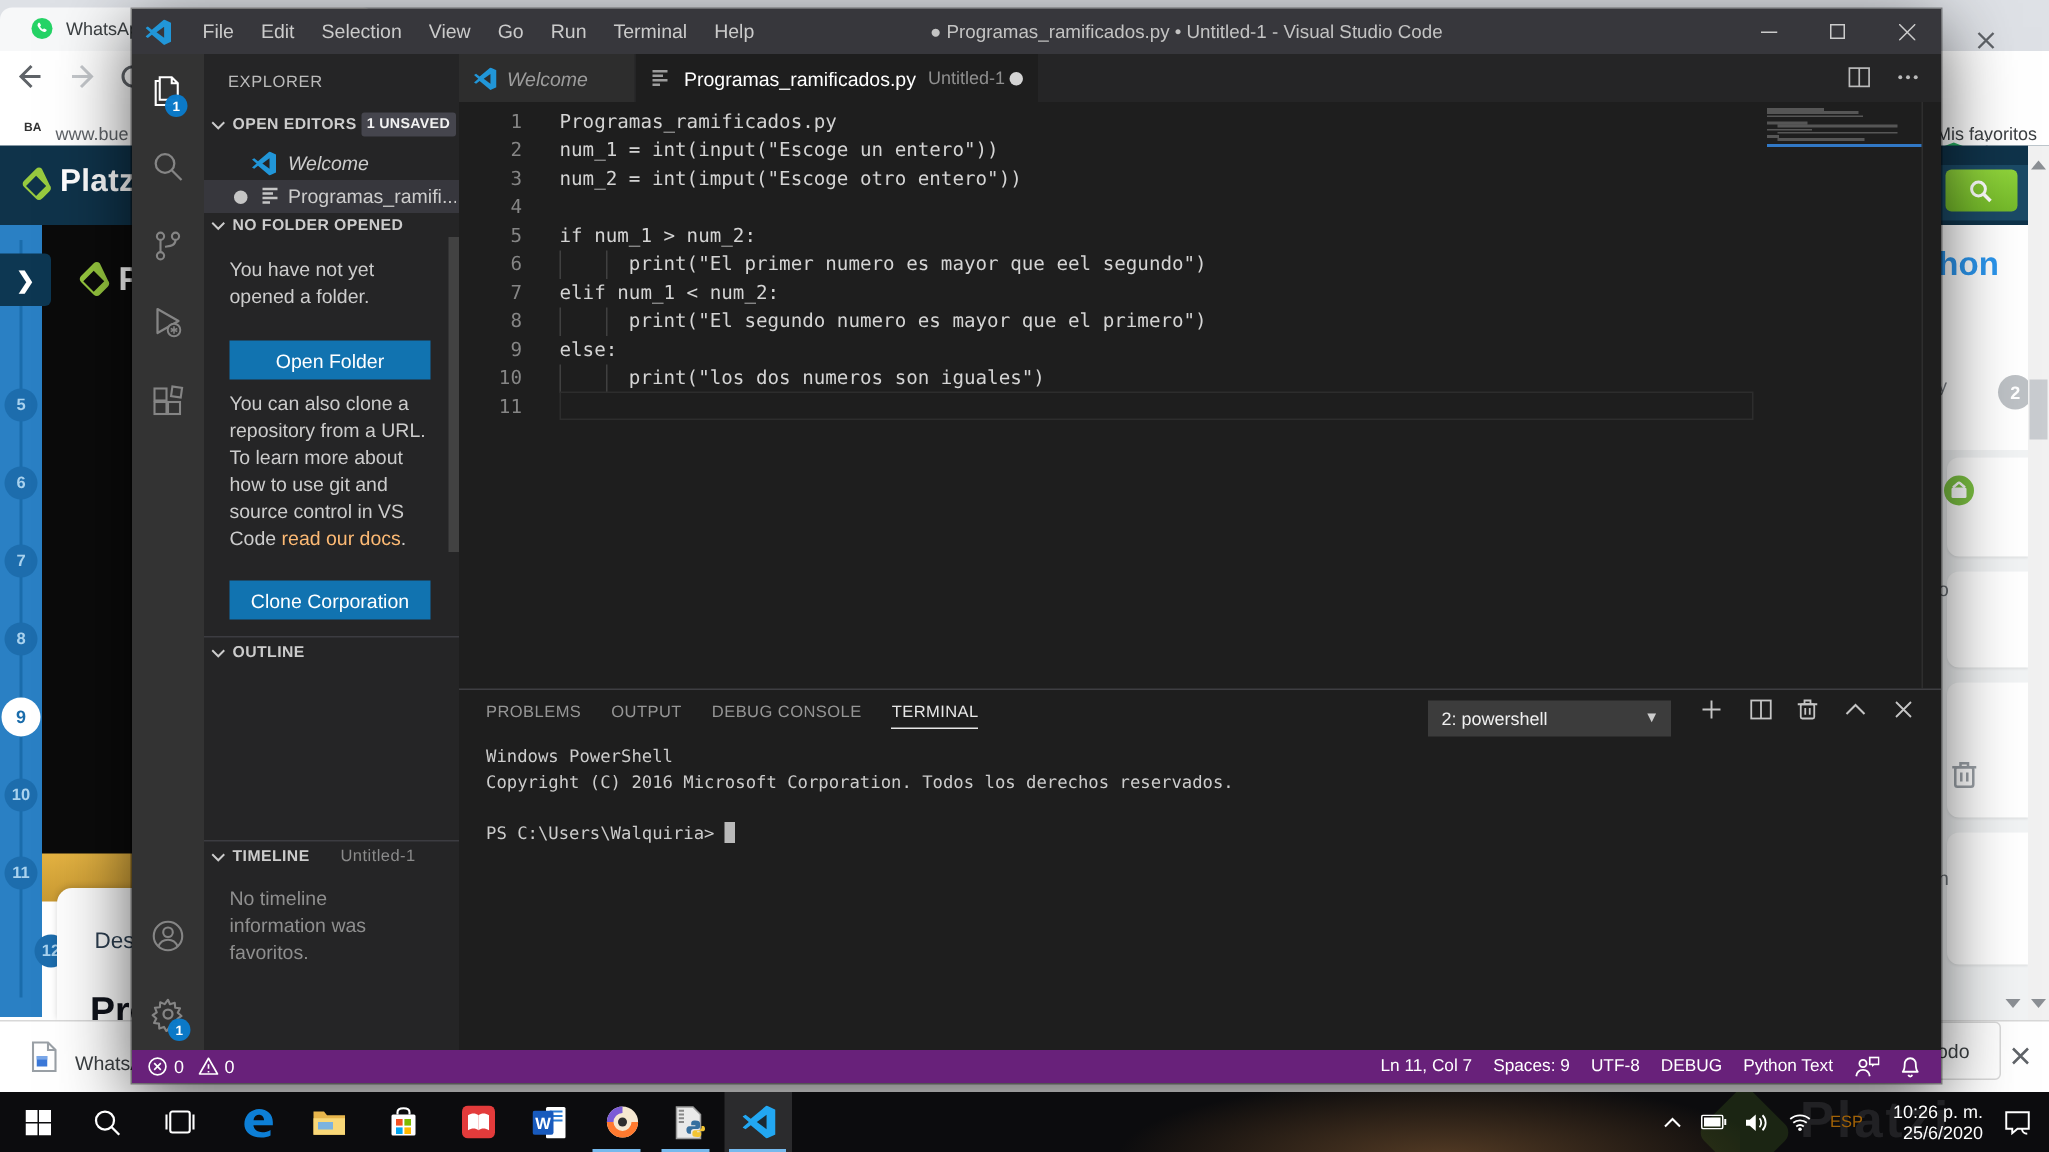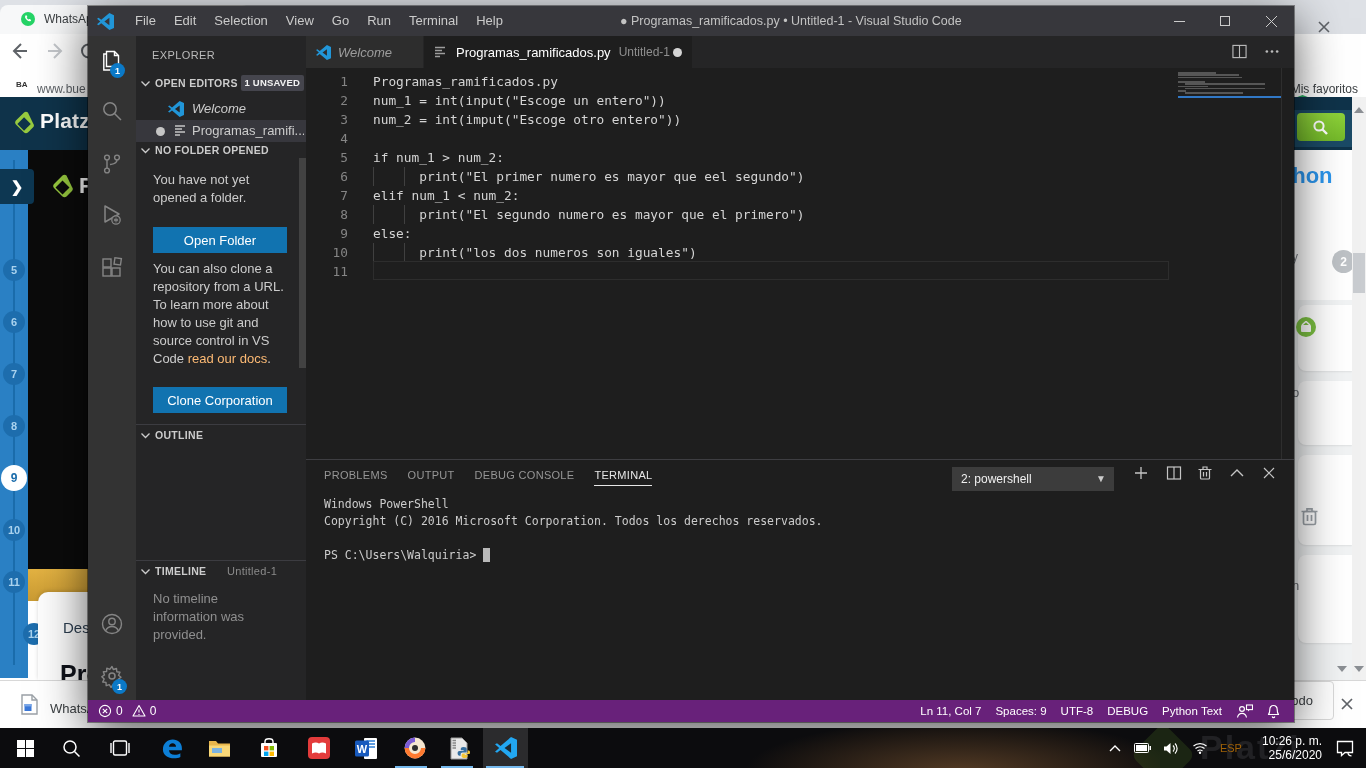--- a/index.html
+++ b/index.html
@@ -406,21 +406,21 @@
       <div class="sb-header" style="top:527px">
         <svg class="sb-chev" width="11" height="11" viewBox="0 0 11 11">
             <path d="M1.5 3.5 L5.5 7.5 L9.5 3.5" stroke="#cccccc" stroke-width="1.3" fill="none"></path>
           </svg>
         <span class="hd">TIMELINE</span>
         <span class="hd hd-desc" style="left:82px">Untitled-1</span>
       </div>
       <div class="sb-text dim" style="top:554px" id="timeline-lines">
           <div>No timeline</div>
           <div>information was</div>
-          <div>provided.</div>
+          <div>favoritos.</div>
         </div>
 
       <div class="sb-scroll"></div>
     </div>
 
     <div class="editor-group">
       <div class="tabbar">
         <div class="tab inactive">
           <svg width="15" height="15" viewBox="0 0 24 24">
               <path d="M17.5 0 L24 3 V21 L17.5 24 L6 14.3 L2.2 17.3 L0 16 L4.6 12 L0 8 L2.2 6.7 L6 9.7 Z" fill="#2196d8"></path>

